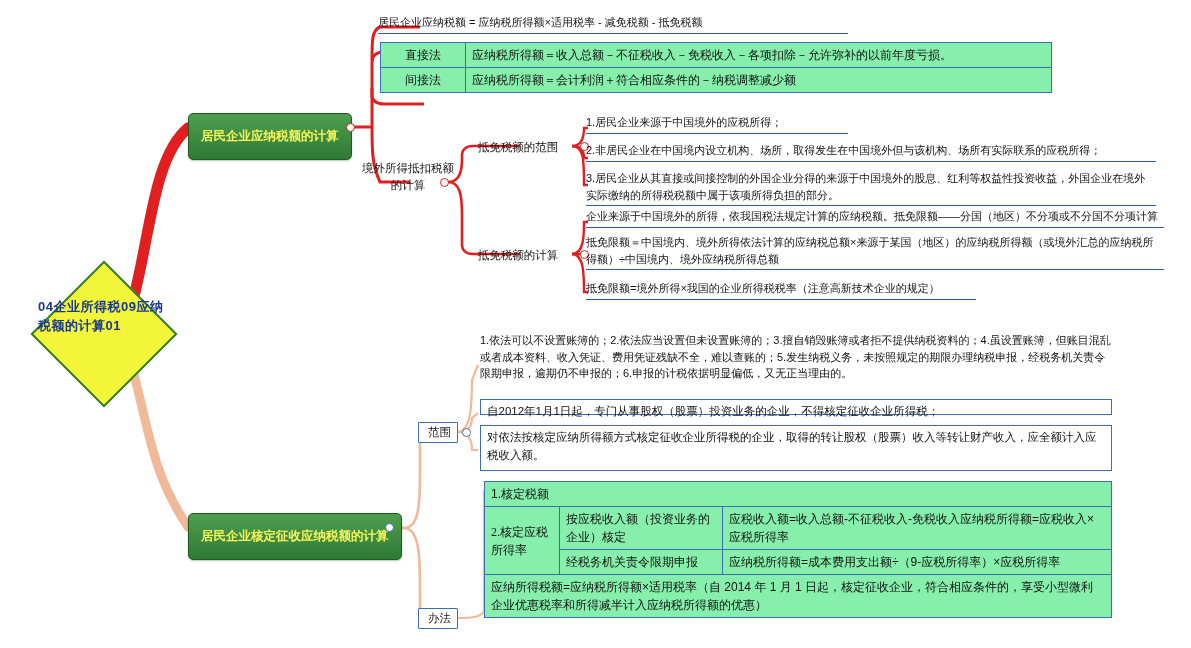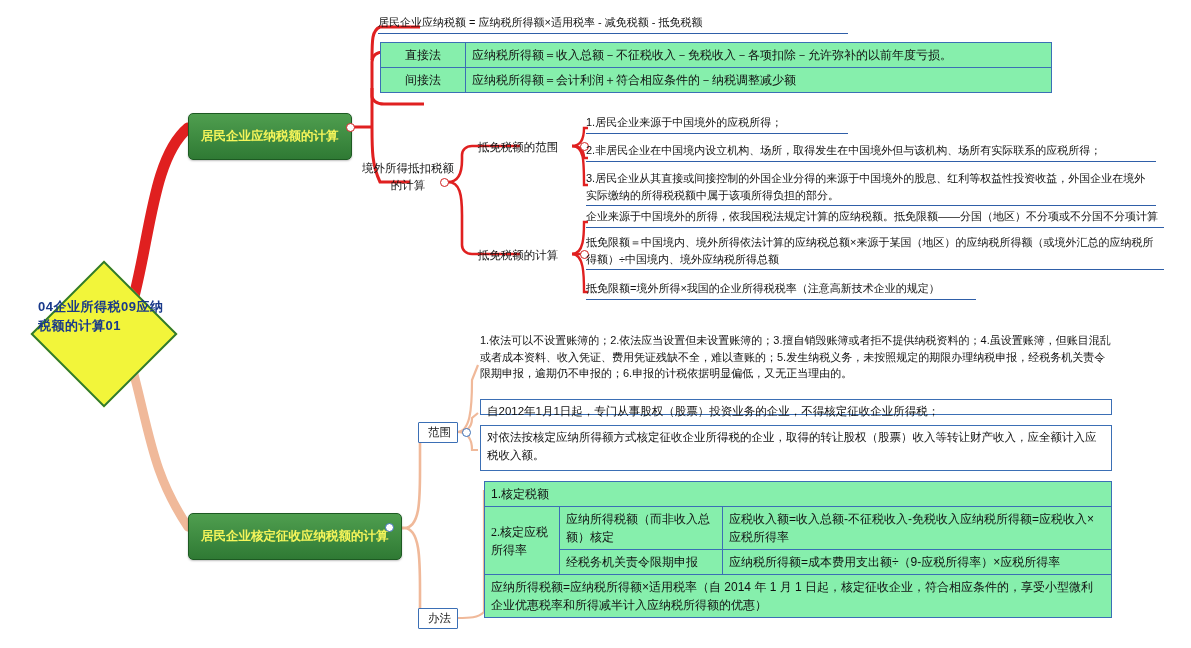--- a/index.html
+++ b/index.html
@@ -245,21 +245,21 @@
 
   <div class="bluebox" style="left:418px; top:608px; width:40px;">办法</div>
 
   <table class="tbl" style="left:484px; top:481px; width:628px;">
     <tbody>
         <tr>
       <td colspan="3">1.核定税额</td>
     </tr>
     <tr>
       <td rowspan="2" style="width:62px;font-family:Liberation Serif, serif;">2.核定应税所得率</td>
-      <td style="width:150px;">应纳所得税额（而非收入总额）核定</td>
+      <td style="width:150px;">按应税收入额（投资业务的企业）核定</td>
       <td>应税收入额=收入总额-不征税收入-免税收入应纳税所得额=应税收入×应税所得率</td>
     </tr>
     <tr>
       <td>经税务机关责令限期申报</td>
       <td>应纳税所得额=成本费用支出额÷（9-应税所得率）×应税所得率</td>
     </tr>
     <tr>
       <td colspan="3">应纳所得税额=应纳税所得额×适用税率（自 2014 年 1 月 1 日起，核定征收企业，符合相应条件的，享受小型微利企业优惠税率和所得减半计入应纳税所得额的优惠）</td>
     </tr>
   </tbody>

